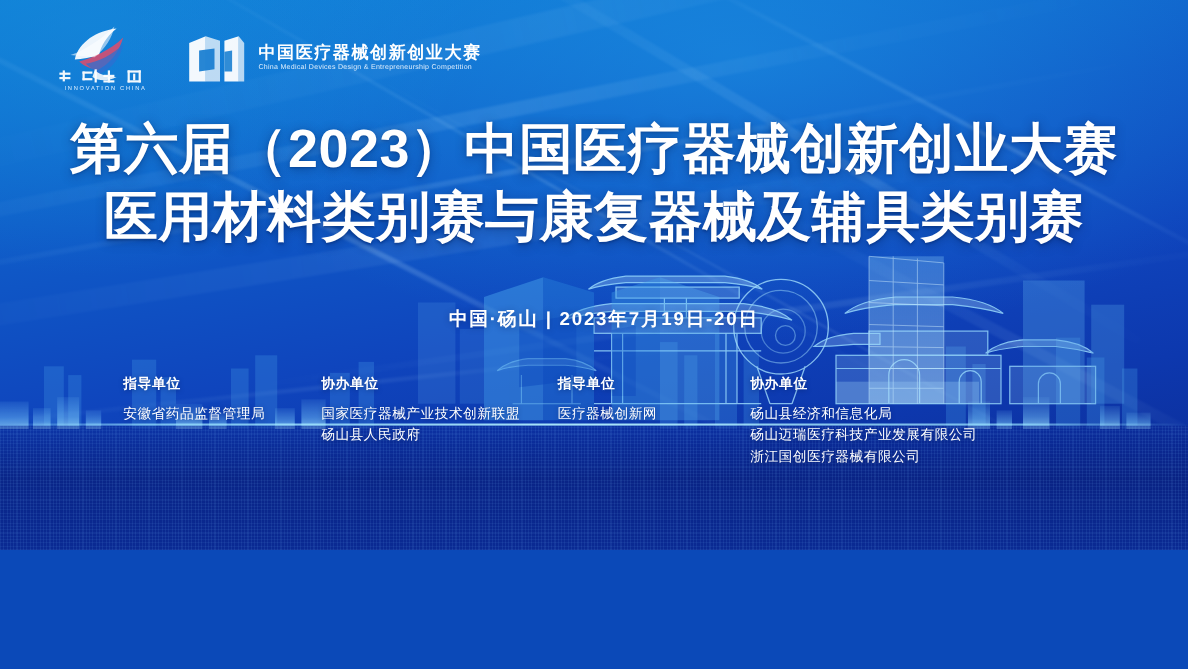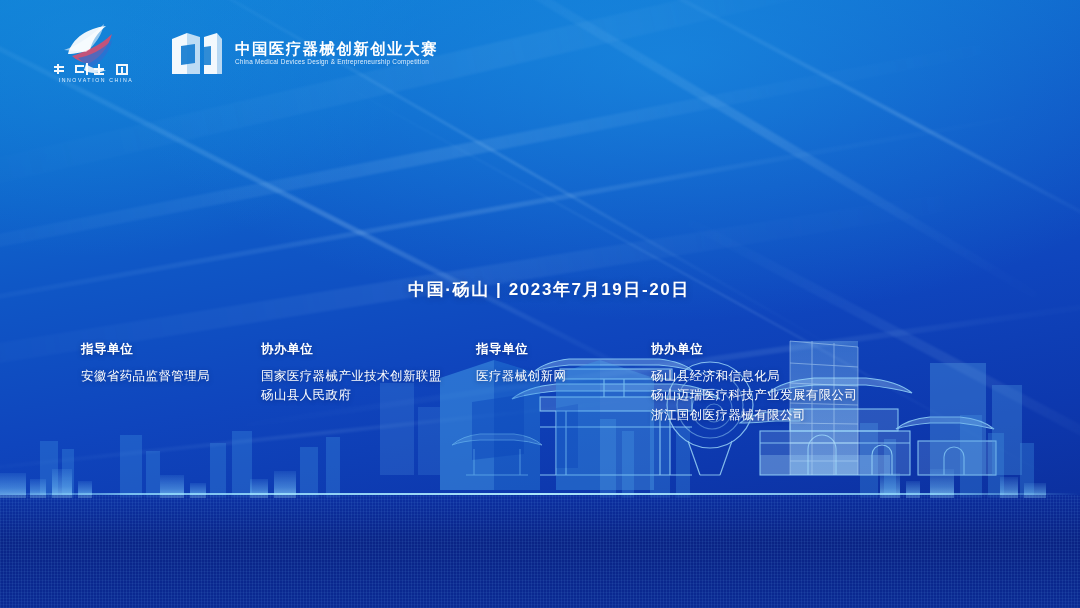--- a/index.html
+++ b/index.html
@@ -2,21 +2,21 @@
 <html><head>
 <meta charset="utf-8">
 <style>
   html,body{margin:0;padding:0;}
   body{
     width:1080px;height:608px;overflow:hidden;
     font-family:"Liberation Sans","DejaVu Sans",sans-serif;
     background:#0b49b8;
   }
   .poster{
-    position:relative;width:1080px;height:608px;overflow:hidden;
+    position:relative;width:1080px;height:500px;overflow:hidden;
     background:
       radial-gradient(ellipse 900px 420px at 62% 10%, rgba(30,150,230,.55) 0%, rgba(30,150,230,0) 62%),
       radial-gradient(ellipse 520px 340px at 8% 6%, rgba(24,140,220,.55) 0%, rgba(24,140,220,0) 65%),
       linear-gradient(170deg,#0e7fd6 0%, #0f6fd0 16%, #0f57c6 36%, #0f45bd 56%, #0d38ae 74%, #0c2f9d 88%, #0b2a8f 100%);
   }
 
   
   .streaks{position:absolute;inset:0;overflow:hidden;pointer-events:none;}
   .streak{
     position:absolute;
@@ -84,21 +84,21 @@
   }
   .subtitle{
     position:absolute;left:0;right:0;top:278px;text-align:center;
     font-size:17px;font-weight:700;color:#ffffff;letter-spacing:1.6px;
     white-space:nowrap;text-shadow:0 1px 6px rgba(3,30,90,.4);padding-left:18px;
   }
 
   
   .orgs{
     position:absolute;left:0;right:0;top:343px;
-    display:flex;justify-content:flex-start;padding-left:81px;
+    display:flex;justify-content:flex-start;padding-left:112px;
   }
   .org-col{display:flex;flex-direction:column;}
   .org-col.c1{width:180px;}
   .org-col.c2{width:215px;}
   .org-col.c3{width:175px;}
   .org-col.c4{width:260px;}
   .org-title{
     font-size:12.5px;font-weight:700;color:#ffffff;letter-spacing:.6px;
     line-height:1;margin-bottom:11px;white-space:nowrap;
     text-shadow:0 1px 4px rgba(3,30,90,.5);
@@ -308,20 +308,24 @@
         <path d="M47 4 L52 10 L52 45 L47 45 Z" fill="#ffffff" opacity=".7"></path>
         <path d="M34 18 L41 17 L41 36 L34 36 Z" fill="#1b7fd2" opacity=".9"></path>
       </svg>
       <div class="cmd-txt">
         <div class="cmd-cn">中国医疗器械创新创业大赛</div>
         <div class="cmd-en">China Medical Devices Design &amp; Entrepreneurship Competition</div>
       </div>
     </div>
   </div>
 
+  <div class="titles">
+    <div class="t-line">第六届（2023）中国医疗器械创新创业大赛</div>
+    <div class="t-line">医用材料类别赛与康复器械及辅具类别赛</div>
+  </div>
 
   <div class="subtitle">中国·砀山 | 2023年7月19日-20日</div>
 
   <div class="orgs">
 
     <div class="org-col c1">
       <div class="org-title">指导单位</div>
       <div class="org-item">安徽省药品监督管理局</div>
     </div>
 

